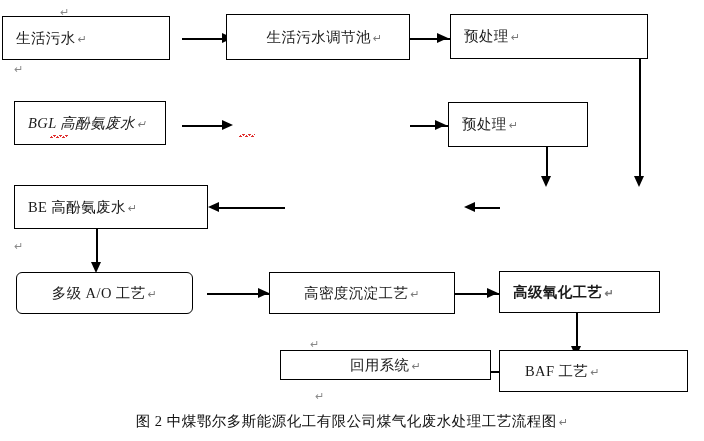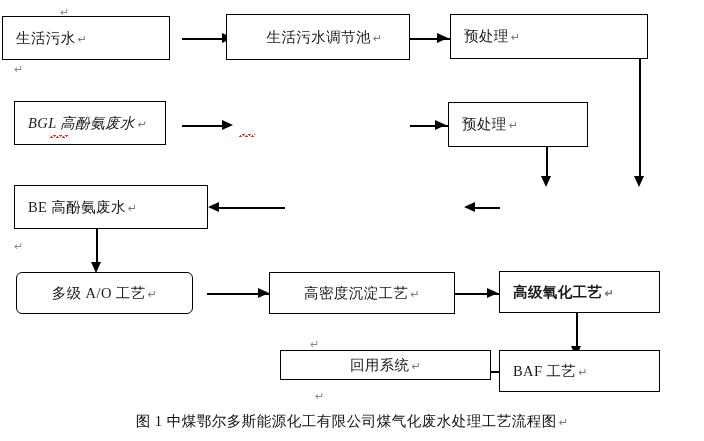--- a/index.html
+++ b/index.html
@@ -193,21 +193,21 @@
   </div>
 
   <div class="node pad-left" style="left:499px; top:271px; width:161px; height:42px;font-weight:bold;">
     <span class="label"><span>高级氧化工艺</span><span class="pilcrow">↵</span></span>
   </div>
 
   <div class="node pad-center" style="left:232px; top:350px; width:211px; height:30px;margin-left:48px;">
     <span class="label"><span>回用系统</span><span class="pilcrow">↵</span></span>
   </div>
 
-  <div class="node pad-left" style="left:499px; top:350px; width:161px; height:42px;">
+  <div class="node pad-left" style="left:499px; top:350px; width:189px; height:42px;padding-left:12px;">
     <span class="label"><span>BAF 工艺</span><span class="pilcrow">↵</span></span>
   </div>
 
   <div id="caption" style="top:412px;">
-    <span>图 1 中煤鄂尔多斯能源化工有限公司煤气化废水处理工艺流程图</span><span class="pilcrow">↵</span>
+    <span>图 2 中煤鄂尔多斯能源化工有限公司煤气化废水处理工艺流程图</span><span class="pilcrow">↵</span>
   </div>
 
 </div>
 
 </body></html>

